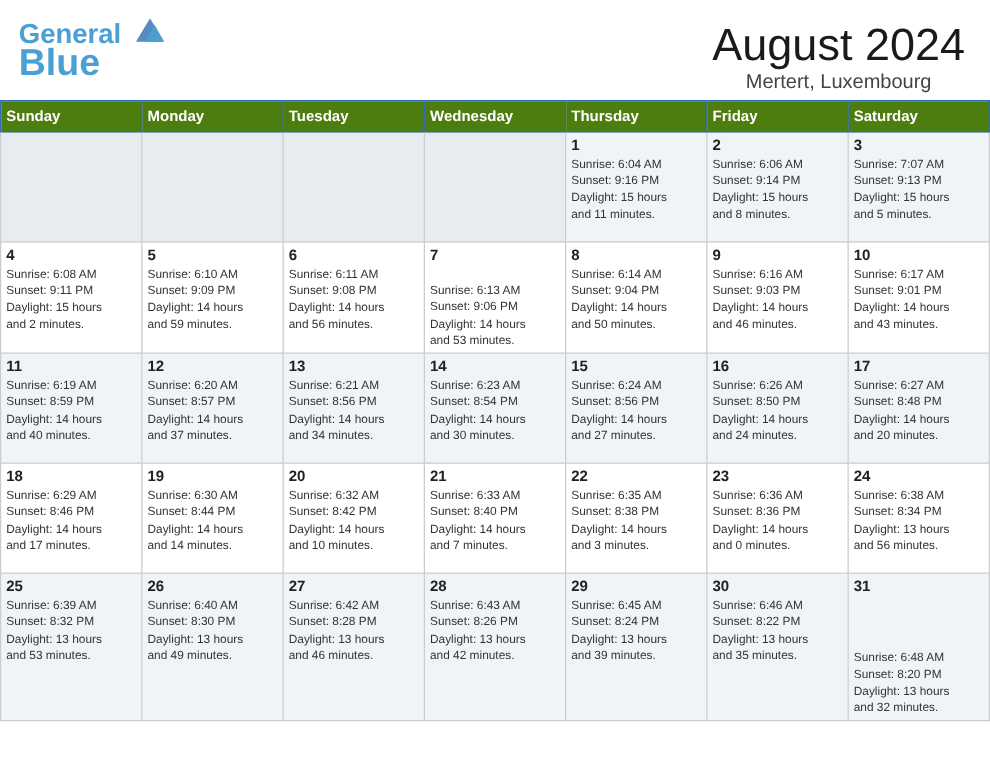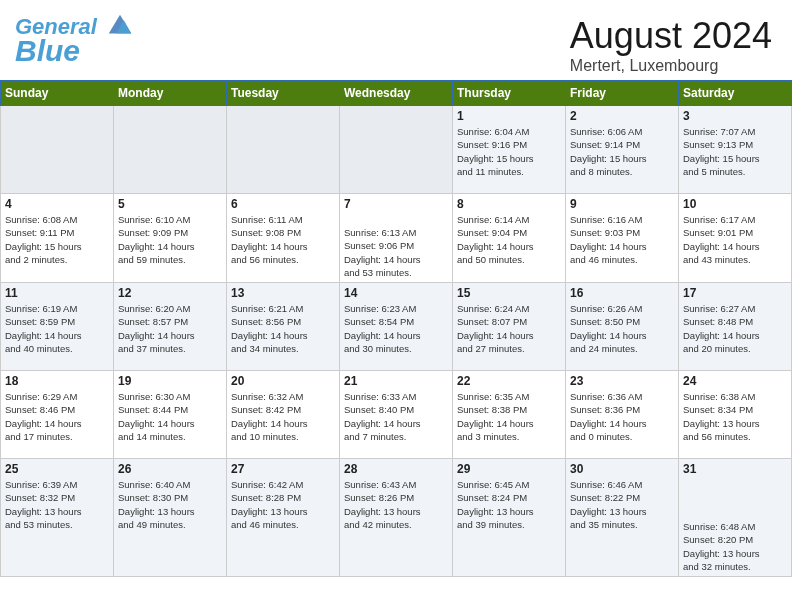--- a/index.html
+++ b/index.html
@@ -8,21 +8,20 @@
     .header {
       display: flex;
       justify-content: space-between;
       align-items: flex-start;
       padding: 15px 20px 5px 15px;
     }
     
     .logo {
       display: flex;
       align-items: center;
-      font-style: italic;
     }
     
     .logo-text {
       font-size: 22px;
       font-weight: bold;
       color: #1a3a6b;
       line-height: 1.1;
     }
     
     .logo-text span {
@@ -30,21 +29,21 @@
     }
     
     .logo-icon {
       width: 30px;
       height: 30px;
       margin-left: 3px;
       margin-top: -5px;
     }
     
     .month-title {
-      text-align: left;
+      text-align: center;
     }
     
     .month-title h1 {
       font-size: 36px;
       color: #1a1a1a;
       font-weight: normal;
     }
     
     .month-title h2 {
       font-size: 16px;
@@ -244,21 +243,21 @@
         <td>
           <span class="day-number">14</span>
           <div class="day-info" style="white-space: pre-line;">Sunrise: 6:23 AM
 Sunset: 8:54 PM
 Daylight: 14 hours
 and 30 minutes.</div>
         </td>
         <td>
           <span class="day-number">15</span>
           <div class="day-info" style="white-space: pre-line;">Sunrise: 6:24 AM
-Sunset: 8:07 PM
+Sunset: 8:56 PM
 Daylight: 14 hours
 and 27 minutes.</div>
         </td>
         <td>
           <span class="day-number">16</span>
           <div class="day-info" style="white-space: pre-line;">Sunrise: 6:26 AM
 Sunset: 8:50 PM
 Daylight: 14 hours
 and 24 minutes.</div>
         </td>

